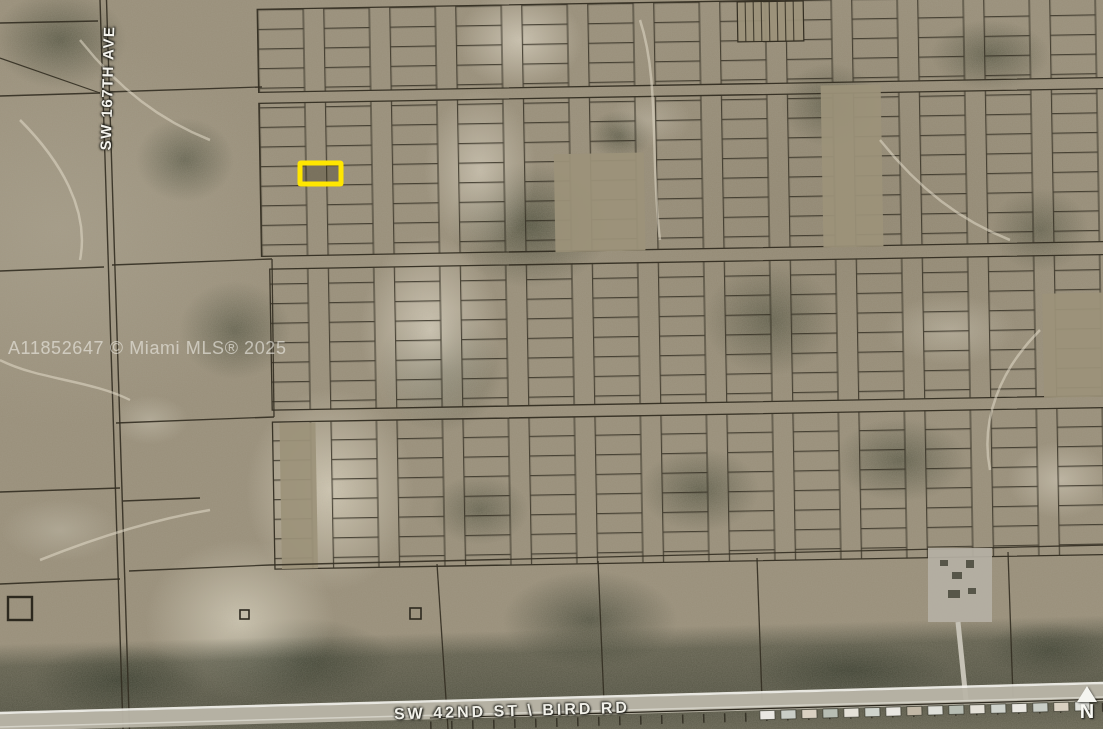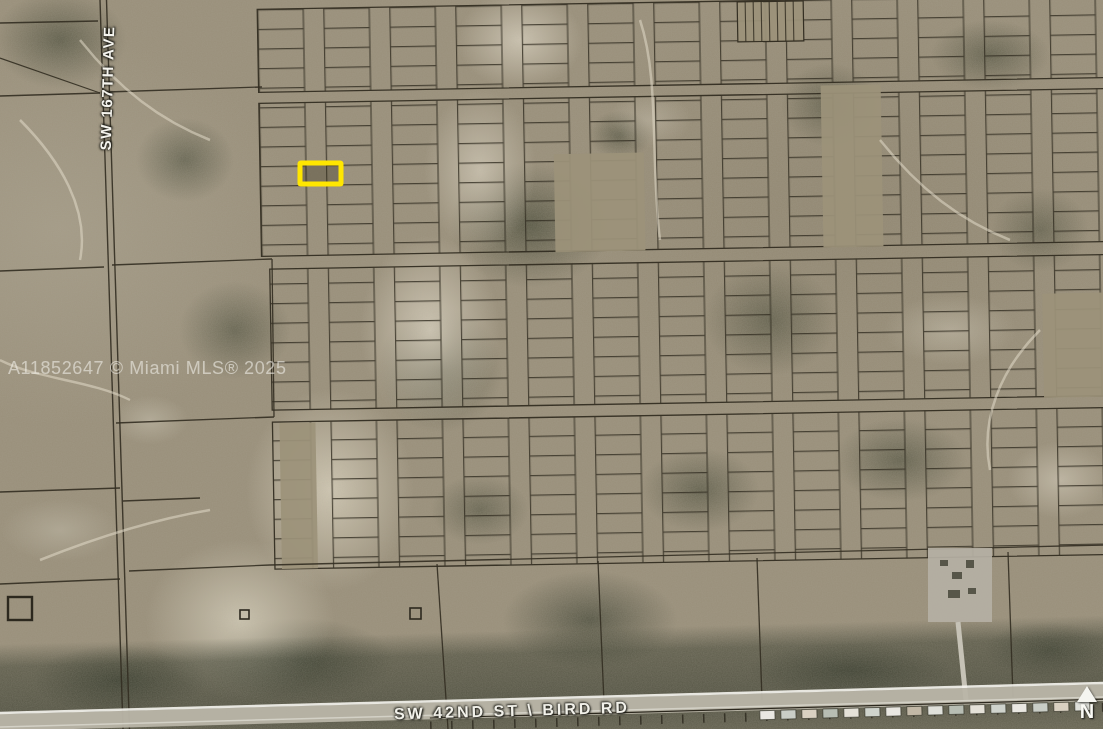--- a/index.html
+++ b/index.html
@@ -41,21 +41,21 @@
       radial-gradient(70px 50px at 480px 510px,  rgba(55,60,43,.45), rgba(55,60,43,0) 70%),
       radial-gradient(95px 60px at 900px 460px,  rgba(55,60,43,.50), rgba(55,60,43,0) 70%),
       radial-gradient(125px 70px at 590px 620px, rgba(48,54,40,.60), rgba(48,54,40,0) 70%),
       radial-gradient(135px 60px at 300px 660px, rgba(48,54,40,.60), rgba(48,54,40,0) 70%),
       radial-gradient(125px 50px at 120px 680px, rgba(48,54,40,.60), rgba(48,54,40,0) 70%),
       radial-gradient(145px 40px at 850px 670px, rgba(48,54,40,.55), rgba(48,54,40,0) 70%),
       radial-gradient(95px 40px at 1050px 650px, rgba(48,54,40,.50), rgba(48,54,40,0) 70%);
   }
   .overlay-svg{position:absolute;top:0;left:0;}
   .watermark{
-    position:absolute;left:8px;top:358px;font-size:18px;
+    position:absolute;left:8px;top:338px;font-size:18px;
     color:rgba(240,238,232,.60);letter-spacing:.6px;white-space:nowrap;
   }
   .street-v{
     position:absolute;left:107px;top:88px;
     transform:translate(-50%,-50%) rotate(-88.4deg);
     font-weight:bold;font-size:15px;color:#f5f4ee;letter-spacing:1.5px;white-space:nowrap;
     text-shadow:1px 1px 2px rgba(25,25,20,.95),-1px -1px 2px rgba(25,25,20,.7),0 0 3px rgba(25,25,20,.8);
   }
   .street-h{
     position:absolute;left:394px;top:702px;transform:rotate(-1.6deg);

